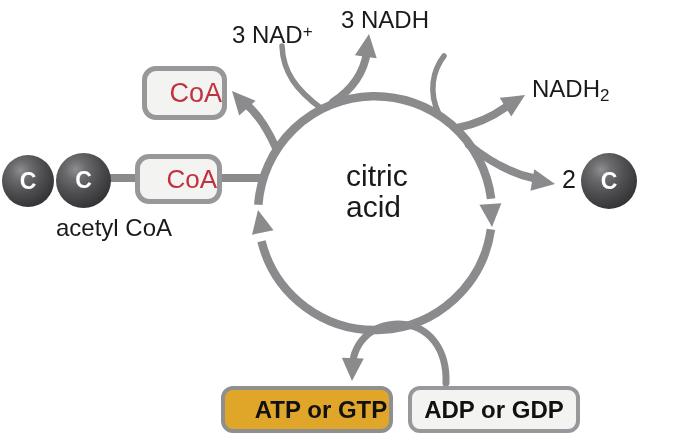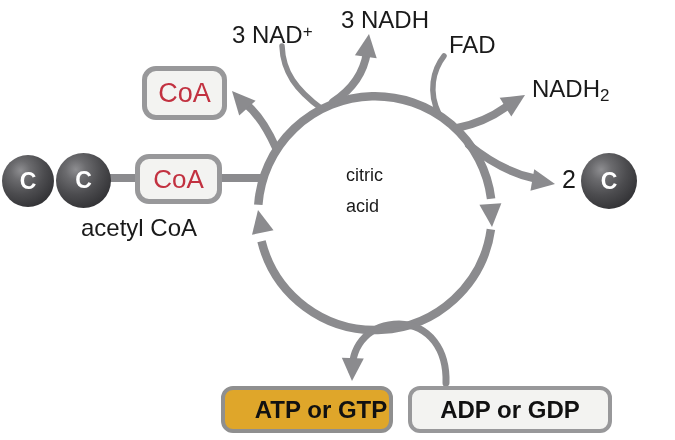--- a/index.html
+++ b/index.html
@@ -16,27 +16,27 @@
     position:relative;width:675px;height:440px;background:#ffffff;
     font-family:"Liberation Sans", sans-serif;color:var(--text);
     overflow:hidden;
   }
   .art{position:absolute;left:0;top:0;}
   .art .s{stroke:var(--arrow-gray);fill:none;}
   .art .head{fill:var(--arrow-gray);stroke:none;}
   .lbl{position:absolute;font-size:24px;line-height:26px;white-space:nowrap;color:var(--text);}
   .lbl sup{font-size:17px;vertical-align:6px;}
   .lbl sub{font-size:17px;vertical-align:-4px;}
-  .center-label{position:absolute;left:346px;top:160px;font-size:18px;line-height:31px;}
+  .center-label{position:absolute;left:346px;top:160px;font-size:30px;line-height:31px;}
   .pill{
     position:absolute;display:flex;align-items:center;justify-content:center;
     background:var(--box-fill);border:5px solid var(--box-border);
     border-radius:14px;box-sizing:border-box;
   }
-  .pill.coa{color:var(--coa-red);font-size:26px;}
+  .pill.coa{color:var(--coa-red);font-size:26px;justify-content:flex-end;}
   .pill.bottom{border-width:4px;border-radius:12px;font-weight:bold;font-size:24px;color:#111;}
   .pill.gold-box{background:var(--gold);border-color:var(--gold-border);}
   .sphere{
     position:absolute;border-radius:50%;
     background:radial-gradient(circle at 36% 30%, #8e8e91 0%, #6b6b6e 20%, #4c4c4f 48%, #353538 75%, #242427 100%);
     display:flex;align-items:center;justify-content:center;
     color:#fff;font-weight:bold;font-size:23px;
   }
 </style>
 </head>
@@ -79,44 +79,43 @@
 
   <div class="center-label">
     <div>citric</div>
     <div>acid</div>
   </div>
 
   <div class="lbl" style="left:224px;top:19px;margin-left:8px;"><span>3 NAD</span><sup>+</sup></div>
 
   <div class="lbl" style="left:341px;top:7px;">3 NADH</div>
 
-  <div class="lbl" style="left:449px;top:32px;">FAD</div>
 
   <div class="lbl" style="left:532px;top:76px;"><span>NADH</span><sub>2</sub></div>
 
   <div class="lbl" style="left:562px;top:166px;font-size:25px;">2</div>
   <div class="sphere" style="left:581px;top:153px;width:56px;height:56px;">
       <span>C</span>
     </div>
 
   <div class="sphere" style="left:2px;top:155px;width:52px;height:52px;">
       <span>C</span>
     </div>
   <div class="sphere" style="left:56px;top:153px;width:55px;height:55px;">
       <span>C</span>
     </div>
   <div class="pill coa" style="left:135px;top:154px;width:87px;height:50px;">
       <span>CoA</span>
     </div>
-  <div class="lbl" style="left:56px;top:215px;margin-left:25px;">acetyl CoA</div>
+  <div class="lbl" style="left:56px;top:215px;">acetyl CoA</div>
 
   <div class="pill coa" style="left:142px;top:66px;width:85px;height:54px;font-size:27px;">
       <span>CoA</span>
     </div>
 
   <div class="pill bottom gold-box" style="left:221px;top:386px;width:172px;height:47px;padding-left:28px;">
       <span>ATP or GTP</span>
     </div>
-  <div class="pill bottom" style="left:408px;top:386px;width:204px;height:47px;text-align:right;">
+  <div class="pill bottom" style="left:408px;top:386px;width:172px;height:47px;text-align:right;">
       <span>ADP or GDP</span>
     </div>
 
 </div>
 
 </body></html>

